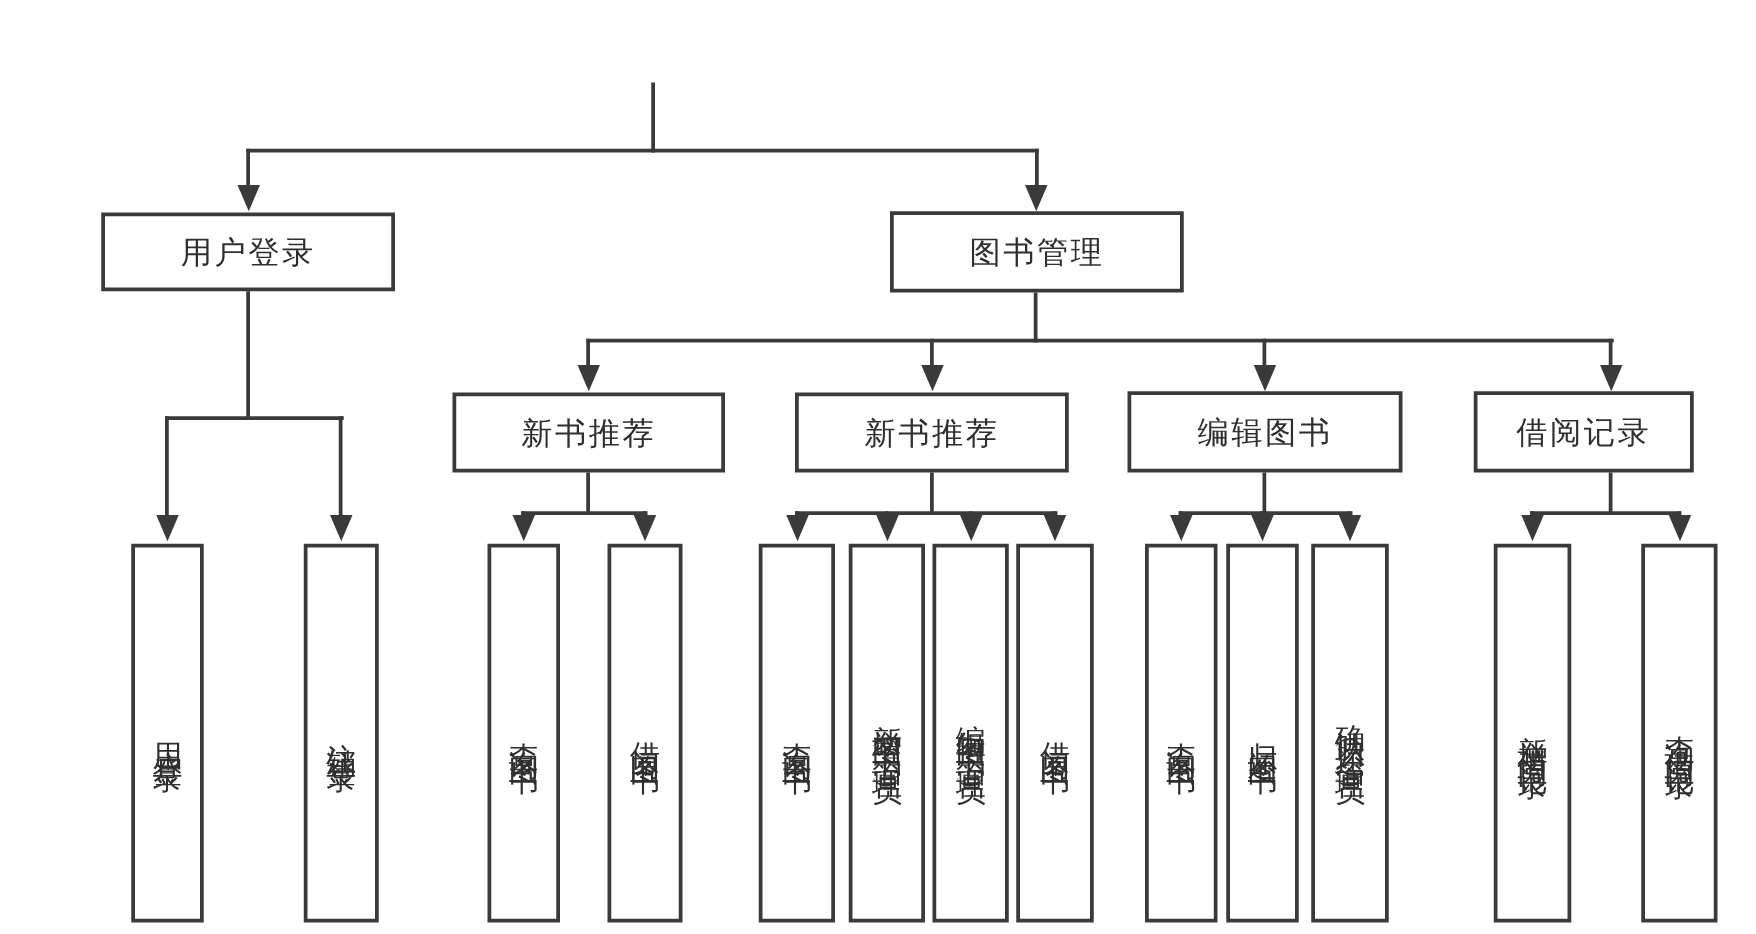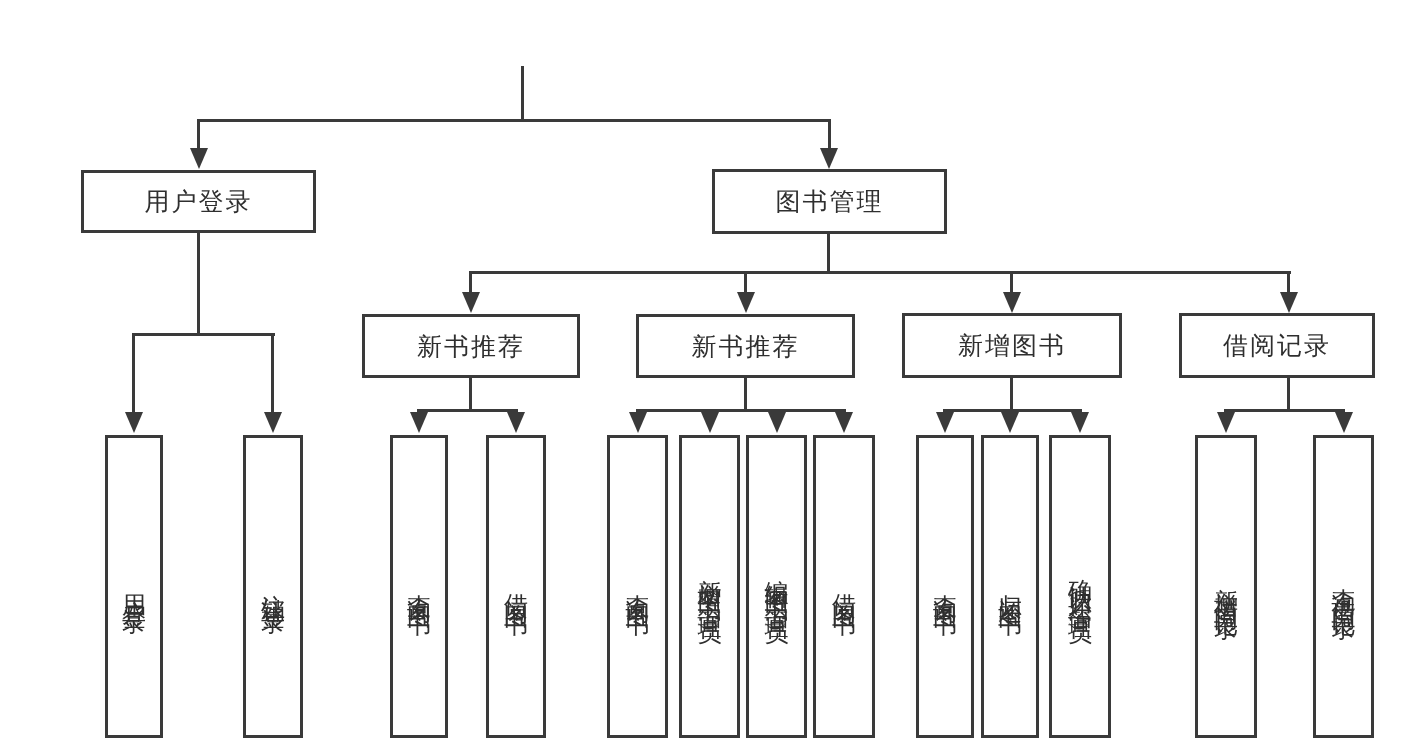--- a/index.html
+++ b/index.html
@@ -70,22 +70,22 @@
     <div class="vline" style="left:744px;top:271px;width:3px;height:23px"></div>
     <div class="arrow" style="left:737px;top:292px"></div>
     <div class="vline" style="left:1010px;top:271px;width:3px;height:23px"></div>
     <div class="arrow" style="left:1003px;top:292px"></div>
     <div class="vline" style="left:1287px;top:271px;width:3px;height:23px"></div>
     <div class="arrow" style="left:1280px;top:292px"></div>
   </div>
 
   <div class="box hbox" style="left:362px;top:314px;width:218px;height:64px">新书推荐</div>
   <div class="box hbox" style="left:636px;top:314px;width:219px;height:64px">新书推荐</div>
-  <div class="box hbox" style="left:902px;top:313px;width:220px;height:65px">新增图书</div>
-  <div class="box hbox" style="left:1179px;top:313px;width:196px;height:65px">借阅记录</div>
+  <div class="box hbox" style="left:902px;top:313px;width:220px;height:65px">编辑图书</div>
+  <div class="box hbox" style="left:1179px;top:313px;width:176px;height:65px">借阅记录</div>
 
   <div>
     <div class="vline" style="left:469px;top:376px;width:3px;height:36px"></div>
     <div class="hline" style="left:417px;top:409px;width:101px;height:3px"></div>
     <div class="vline" style="left:417px;top:409px;width:3px;height:6px"></div>
     <div class="arrow" style="left:410px;top:412px"></div>
     <div class="vline" style="left:514px;top:409px;width:3px;height:6px"></div>
     <div class="arrow" style="left:507px;top:412px"></div>
   </div>
 

